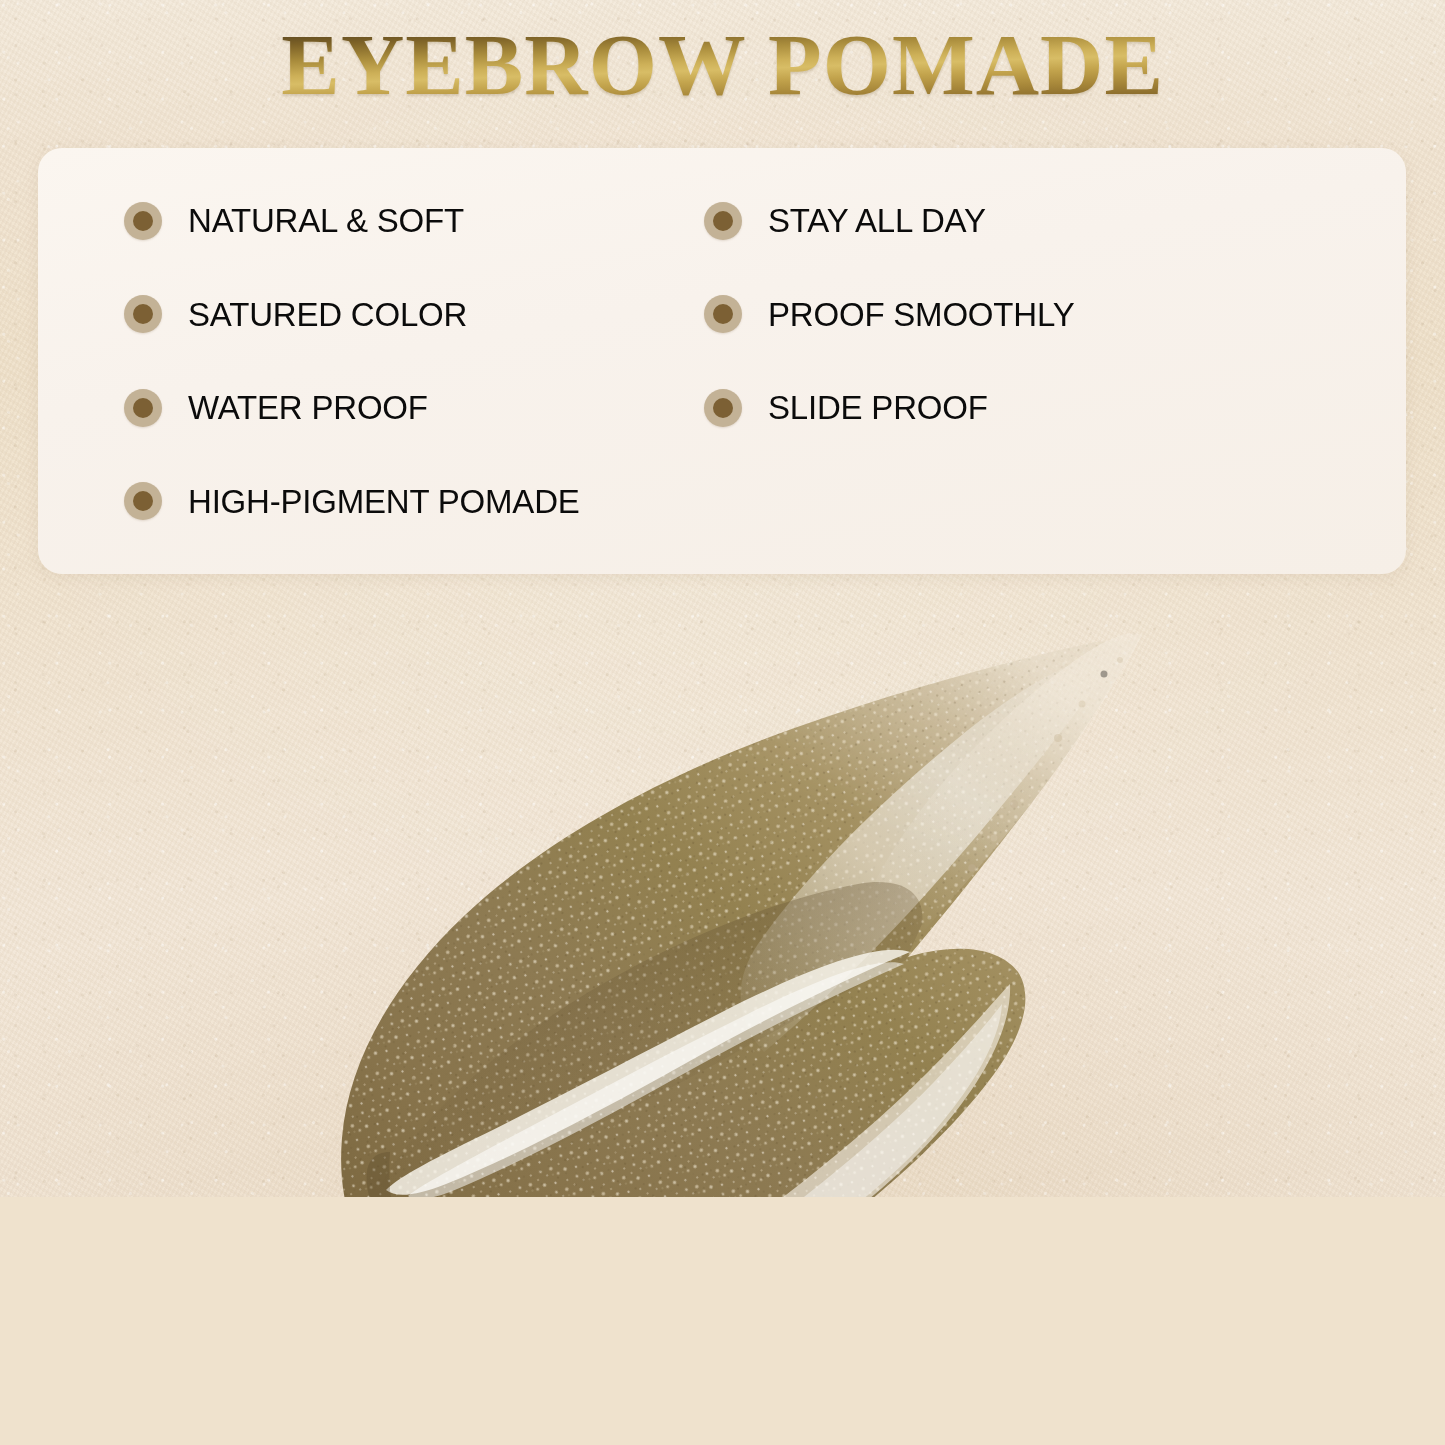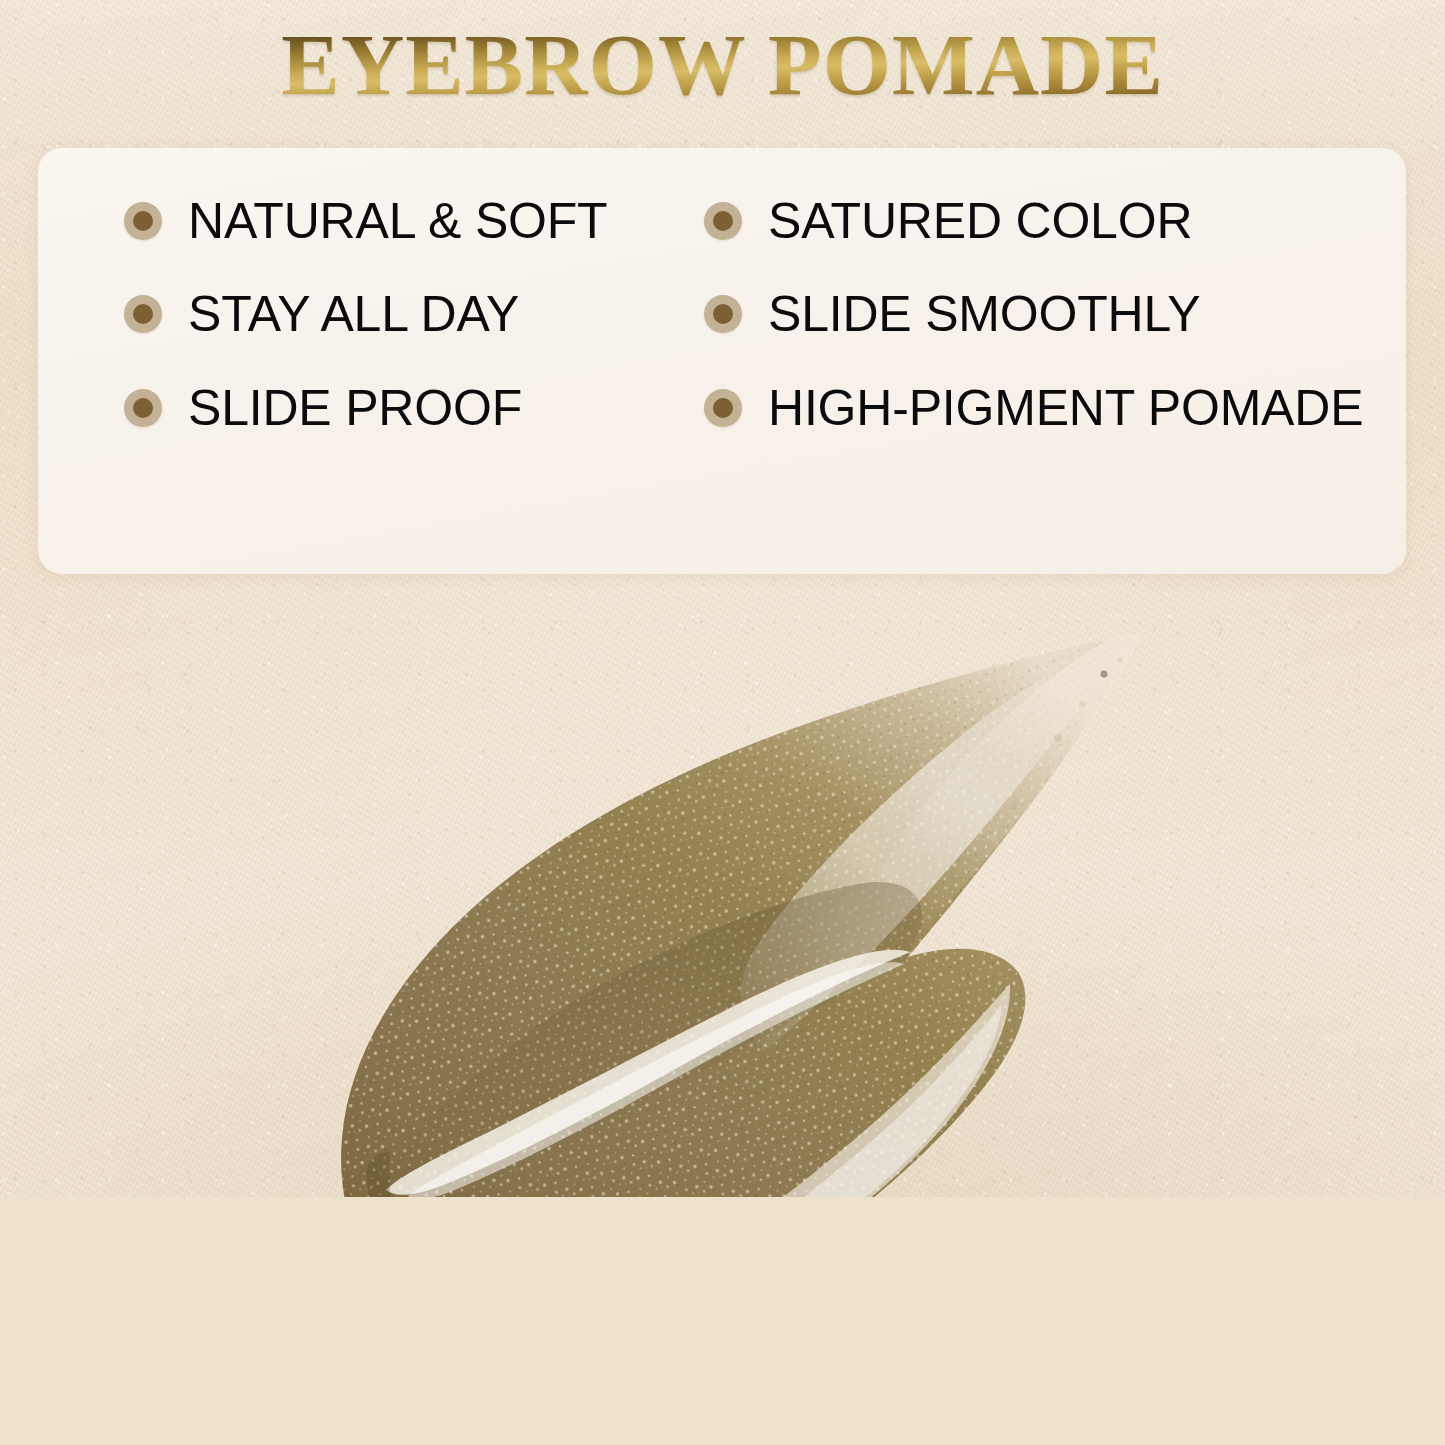--- a/index.html
+++ b/index.html
@@ -137,21 +137,21 @@
   }
   .bullet::after {
     content:"";
     width:20px;
     height:20px;
     border-radius:50%;
     background:#7c6034;
   }
   .feature-label {
     font-family:"Liberation Sans", sans-serif;
-    font-size:50px;
+    font-size:33px;
     font-weight:400;
     letter-spacing:-0.2px;
     color:#0b0b0b;
     white-space:nowrap;
     line-height:1;
   }
 
   
   #swatch-area {
     position:absolute;
@@ -186,33 +186,37 @@
   <div id="feature-card">
     <div id="feature-grid">
 
       <div class="feature-item">
         <span class="bullet"></span>
         <span class="feature-label">NATURAL &amp; SOFT</span>
       </div>
 
       <div class="feature-item">
         <span class="bullet"></span>
+        <span class="feature-label">STAY ALL DAY</span>
+      </div>
+
+      <div class="feature-item">
+        <span class="bullet"></span>
         <span class="feature-label">SATURED COLOR</span>
       </div>
 
       <div class="feature-item">
         <span class="bullet"></span>
-        <span class="feature-label">STAY ALL DAY</span>
-      </div>
-
-      <div class="feature-item">
-        <span class="bullet"></span>
-        <span class="feature-label">SLIDE SMOOTHLY</span>
-      </div>
-
+        <span class="feature-label">PROOF SMOOTHLY</span>
+      </div>
+
+      <div class="feature-item">
+        <span class="bullet"></span>
+        <span class="feature-label">WATER PROOF</span>
+      </div>
 
       <div class="feature-item">
         <span class="bullet"></span>
         <span class="feature-label">SLIDE PROOF</span>
       </div>
 
 
       <div class="feature-item">
         <span class="bullet"></span>
         <span class="feature-label">HIGH-PIGMENT POMADE</span>

